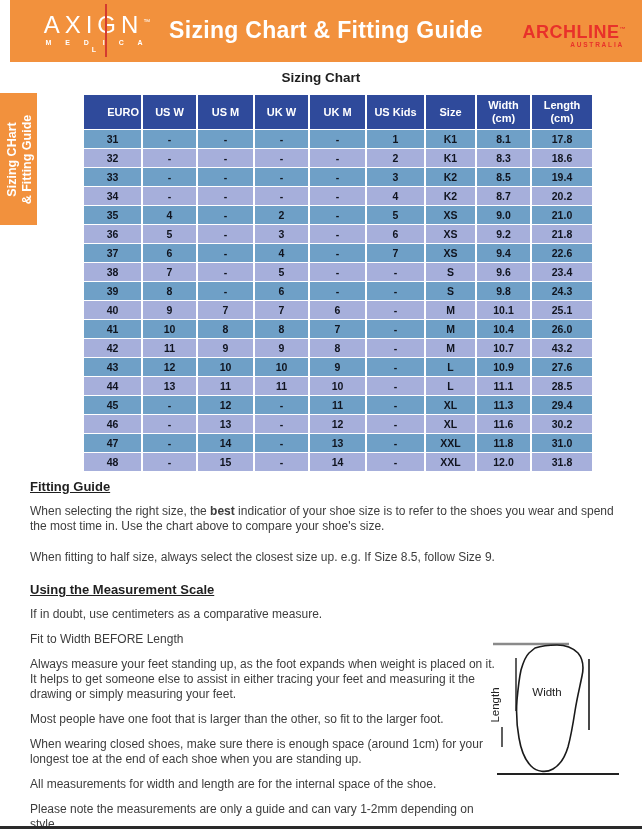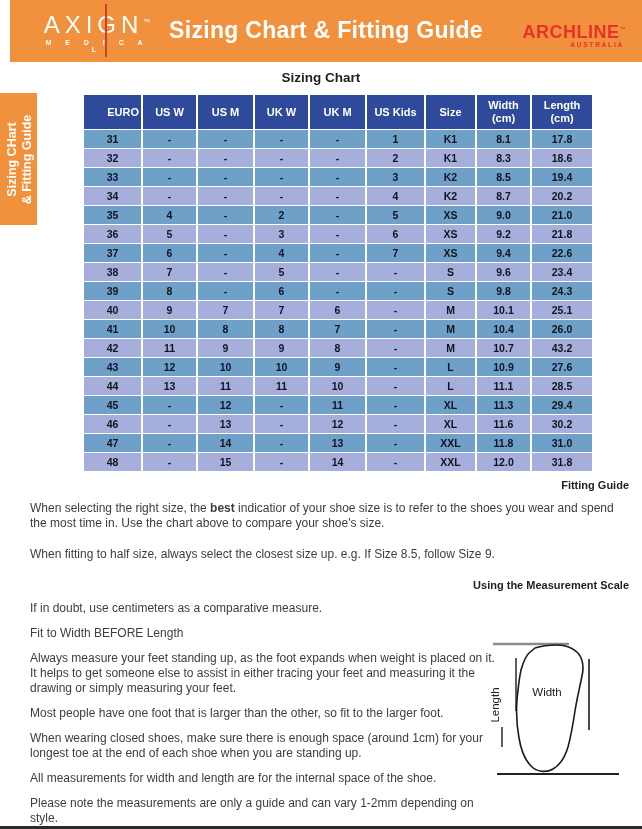--- a/index.html
+++ b/index.html
@@ -40,21 +40,21 @@
   table.sizing th:nth-child(4){width:49px;}
   table.sizing th:nth-child(5){width:51px;}
   table.sizing th:nth-child(6){width:53px;}
   table.sizing th:nth-child(7){width:45px;}
   table.sizing th:nth-child(8){width:49px;}
   table.sizing th:nth-child(9){width:56px;}
   tr.row-med td{background:#6FA0C7;}
   tr.row-light td{background:#A6AFDB;}
   
   .fitting-section{position:absolute;left:30px;right:13px;top:479px;color:#3d3d3d;}
-  .section-heading{font-size:11px;font-weight:bold;text-align:right;color:#1f1f1f;margin:0;}
+  .section-heading{font-size:13px;font-weight:bold;text-align:left;color:#1f1f1f;margin:0;text-decoration:underline;}
   .fitting-section p{font-size:12px;line-height:15px;margin:10px 0 0 0;}
   .mt-lg{margin-top:16px !important;}
   .heading-gap{margin-top:17px;}
   .measure-text{width:474px;}
   
   .foot-diagram{position:absolute;right:0;top:158px;width:144px;height:142px;}
   
   .bottom-rule{position:absolute;left:0;right:0;bottom:0;height:3px;background:#2a2a2a;}
 </style>
 </head>

